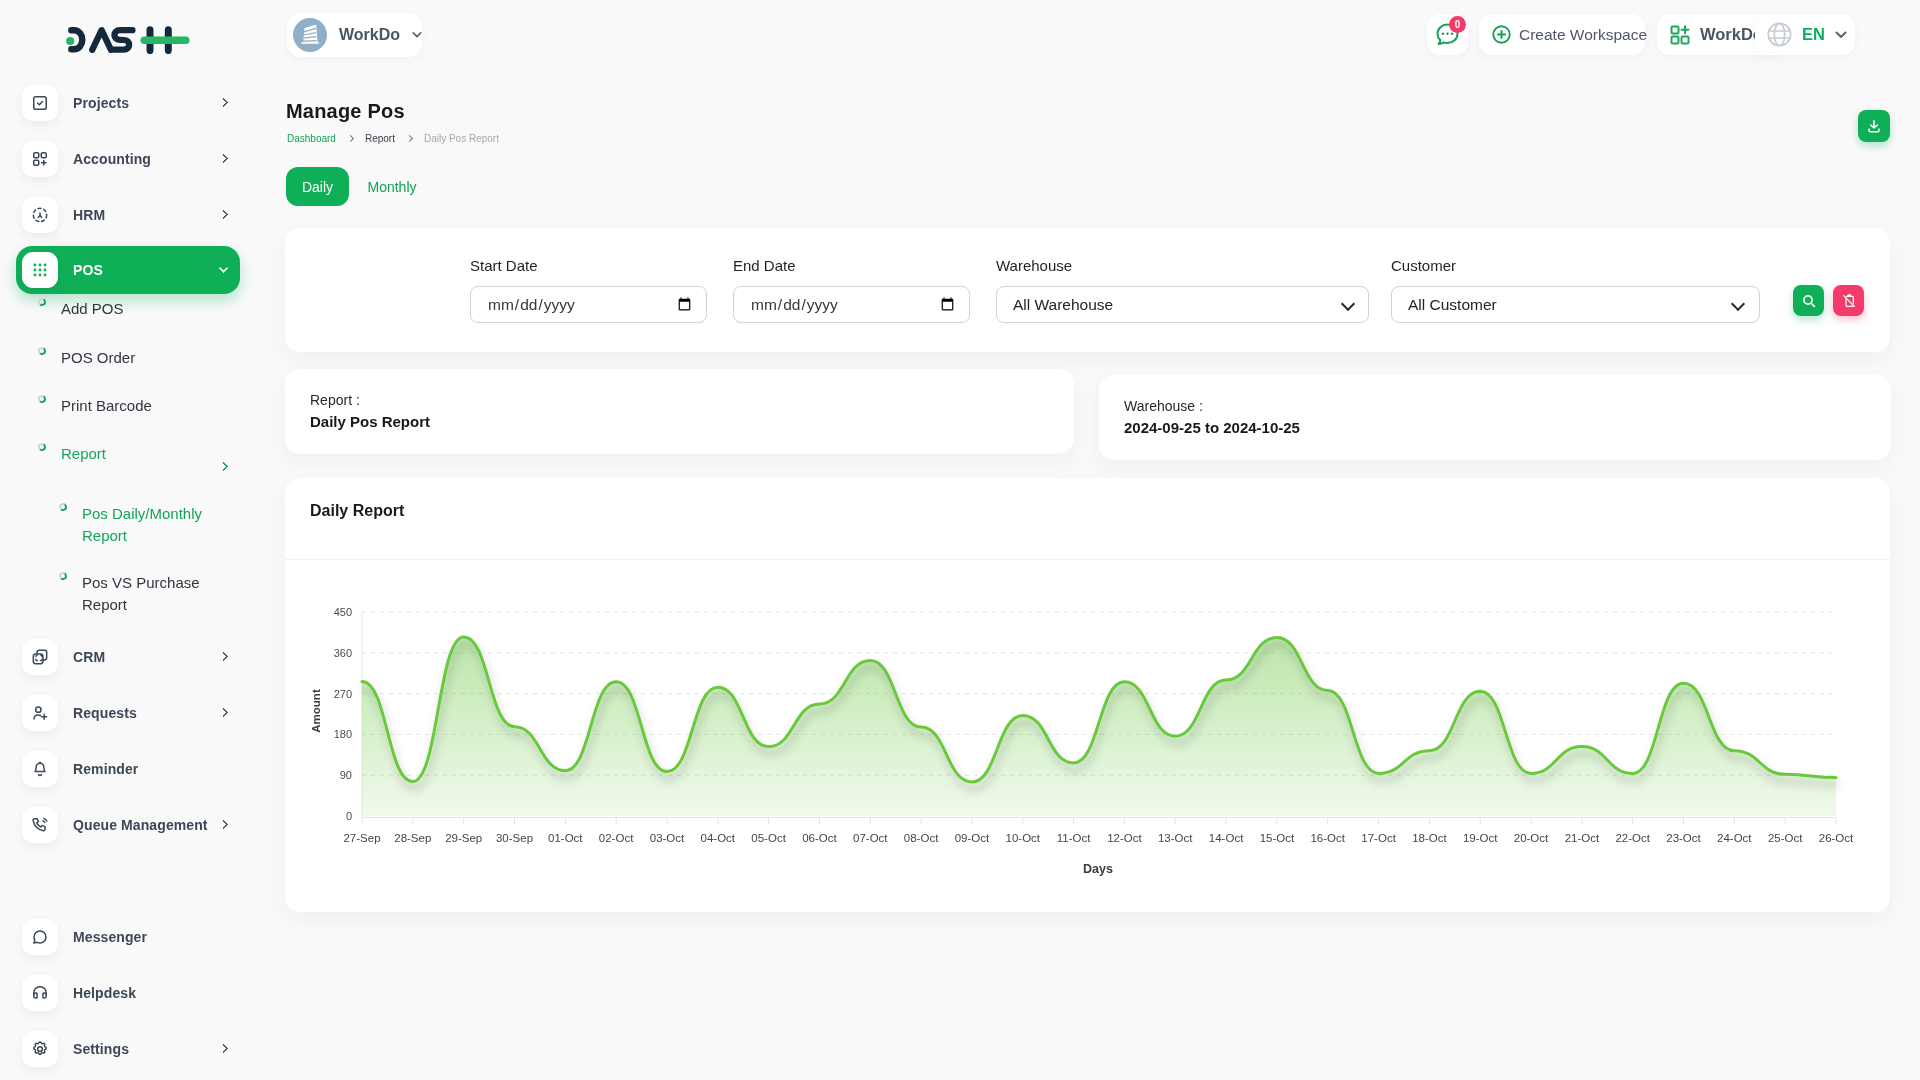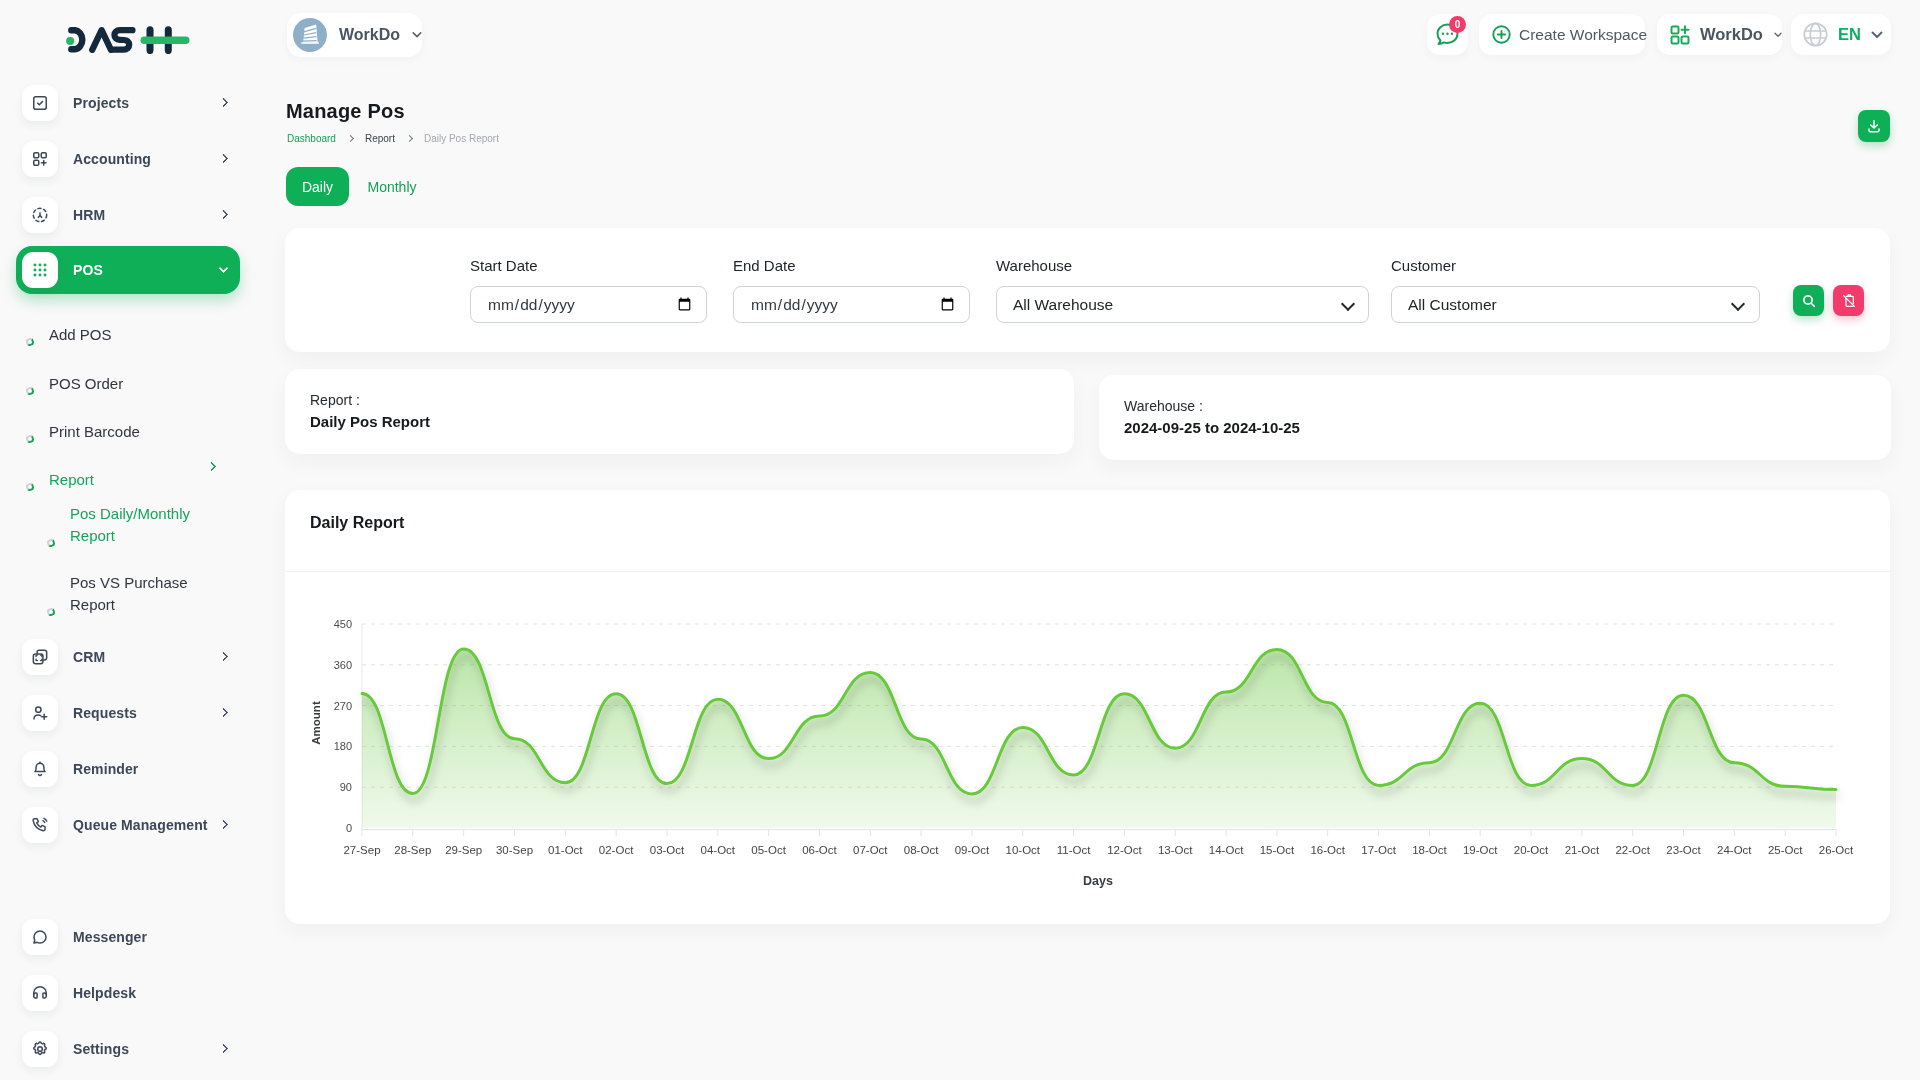--- a/index.html
+++ b/index.html
@@ -5,21 +5,21 @@
 body{font-family:"Liberation Sans",sans-serif;background:#f9f9f9;color:#212529;position:relative}
 .abs{position:absolute}
 #sidebar{position:absolute;left:0;top:0;width:256px;height:1080px}
 .navitem{position:absolute;left:16px;width:224px;height:48px;display:flex;align-items:center;border-radius:16px}
 .ibox{width:36px;height:36px;margin-left:6px;border-radius:11px;background:#fff;box-shadow:0 4px 10px rgba(40,50,70,.07);display:flex;align-items:center;justify-content:center;flex:0 0 auto}
 .navitem .lbl{margin-left:15px;font-size:14px;font-weight:600;color:#3c4757;letter-spacing:.1px}
 .chev{position:absolute;right:13px;top:50%;width:7px;height:7px;border-right:2px solid #495a6b;border-bottom:2px solid #495a6b;transform:translateY(-58%) rotate(-45deg);border-radius:1px}
 .navitem.active{background:#0faf58;box-shadow:0 7px 14px rgba(15,175,88,.28)}
 .navitem.active .lbl{color:#fff;font-weight:700}
 .navitem.active .chev{border-color:#fff;transform:translateY(-75%) rotate(45deg)}
-.subitem{position:absolute;left:4px;width:224px;display:flex;align-items:flex-end}
+.subitem{position:absolute;left:16px;width:224px;display:flex;align-items:flex-start}
 .bullet{width:8px;height:8px;border-radius:50%;border:2px solid #ccd2de;border-bottom-color:#18a558;border-right-color:#18a558;transform:rotate(-8deg);margin-left:22px;flex:0 0 auto}
 .subitem .lbl{margin-left:15px;font-size:15px;color:#2f3640;line-height:22px}
 .subitem.green .lbl{color:#15a45a}
 .subitem .bullet2{margin-left:43px}
 .pill{position:absolute;top:14px;background:#fff;border-radius:14px;box-shadow:0 3px 8px rgba(40,50,70,.04);display:flex;align-items:center}
 .pill .txt{font-size:16px;font-weight:600;color:#4a5562;white-space:nowrap}
 #main{position:absolute;left:285px;top:90px;width:1605px}
 h1.title{position:absolute;left:1px;top:10px;font-size:20px;font-weight:700;color:#16191d;letter-spacing:.2px}
 .crumb{position:absolute;top:43px;left:2px;font-size:10px;color:#39424e;display:flex;align-items:center}
 .crumb a{color:#12a255;text-decoration:none}
@@ -33,21 +33,21 @@
 .flabel{position:absolute;top:29px;font-size:15px;color:#1c2228}
 .finput{position:absolute;top:58px;height:37px;border:1px solid #ced4da;border-radius:8px;background:#fff;font-size:15.5px;color:#333a41;font-family:"Liberation Sans",sans-serif}
 input.finput{padding:0 12px 0 16px}
 select.finput{appearance:none;-webkit-appearance:none;padding:0 40px 0 16px;color:#212529}
 .selchev{position:absolute;top:71px;width:10px;height:10px;border-right:2.2px solid #23272b;border-bottom:2.2px solid #23272b;transform:rotate(45deg);pointer-events:none}
 .sqbtn{position:absolute;top:57px;width:31px;height:31px;border-radius:8px;display:flex;align-items:center;justify-content:center}
 #rcard1{left:0;top:279px;width:789px;height:85px}
 #rcard2{left:814px;top:285px;width:792px;height:85px}
 .rc-l1{position:absolute;left:25px;top:23px;font-size:14px;color:#242a30}
 .rc-l2{position:absolute;left:25px;top:44px;font-size:15px;font-weight:700;color:#16191d}
-#ccard{left:0;top:400px;width:1605px;height:434px}
+#ccard{left:0;top:388px;width:1605px;height:434px}
 .chead{position:absolute;left:25px;top:24px;font-size:16px;font-weight:700;color:#16191d}
 .cdiv{position:absolute;left:0;top:81px;width:1605px;height:1px;background:#f1f1f1}
 </style></head><body>
 <div id="sidebar">
 <div class="abs" style="left:66px;top:26px"><svg width="124" height="28" viewBox="0 0 124 28" fill="none" xmlns="http://www.w3.org/2000/svg">
         <circle cx="4.2" cy="15" r="4.1" fill="#26b665"></circle>
         <path d="M5.3 4.2h3.5a8.4 9.6 0 0 1 0 19.1H5.3" stroke="#14293b" stroke-width="6.4" stroke-linecap="round" fill="none"></path>
         <path d="M26.2 23.8L35.6 4.2 45 23.8" stroke="#14293b" stroke-width="6.3" stroke-linecap="round" stroke-linejoin="round" fill="none"></path>
         <path d="M66.5 4.2H53.8c-3.3 0-5.4 2-5.4 4.8 0 2.8 2.1 4.7 5.2 4.8l4.3.2c3.2.1 5.3 2 5.3 4.8 0 2.8-2.1 4.9-5.4 4.9H47.8" stroke="#14293b" stroke-width="6.2" stroke-linecap="round" fill="none"></path>
         <path d="M84 3.8v20.8M102.3 3.8v20.8" stroke="#14293b" stroke-width="7" stroke-linecap="round" fill="none"></path>
@@ -246,21 +246,21 @@
           <rect x="13.5" y="13.5" width="7" height="7" rx="1.2"></rect>
           <path d="M17 3.2v7M13.5 6.7h7" stroke-linecap="round"></path>
         </g>
       </svg>
     </span>
     <span class="txt" style="margin-left:8px;font-size:16.5px">WorkDo</span>
     <svg width="12" height="8" viewBox="0 0 12 8" style="margin-left:11px">
       <path d="M1.5 1.5l4.5 4.5 4.5-4.5" stroke="#5b6570" stroke-width="2" fill="none" stroke-linecap="round" stroke-linejoin="round"></path>
     </svg>
   </div>
-<div class="pill" style="left:1791px;width:100px;height:41px;border-radius:13px">
+<div class="pill" style="left:1755px;width:100px;height:41px;border-radius:13px">
     <span style="margin-left:11px;display:flex">
       <svg width="27" height="27" viewBox="0 0 27 27" fill="none" xmlns="http://www.w3.org/2000/svg">
         <g stroke="#c7cdd5" stroke-width="1.7" fill="none">
           <circle cx="13.5" cy="13.5" r="11.2"></circle>
           <ellipse cx="13.5" cy="13.5" rx="5.2" ry="11.2"></ellipse>
           <path d="M2.7 10h21.6M2.7 17h21.6"></path>
         </g>
       </svg>
     </span>
     <span style="margin-left:9px;font-size:16.5px;font-weight:700;color:#0caf60">EN</span>

